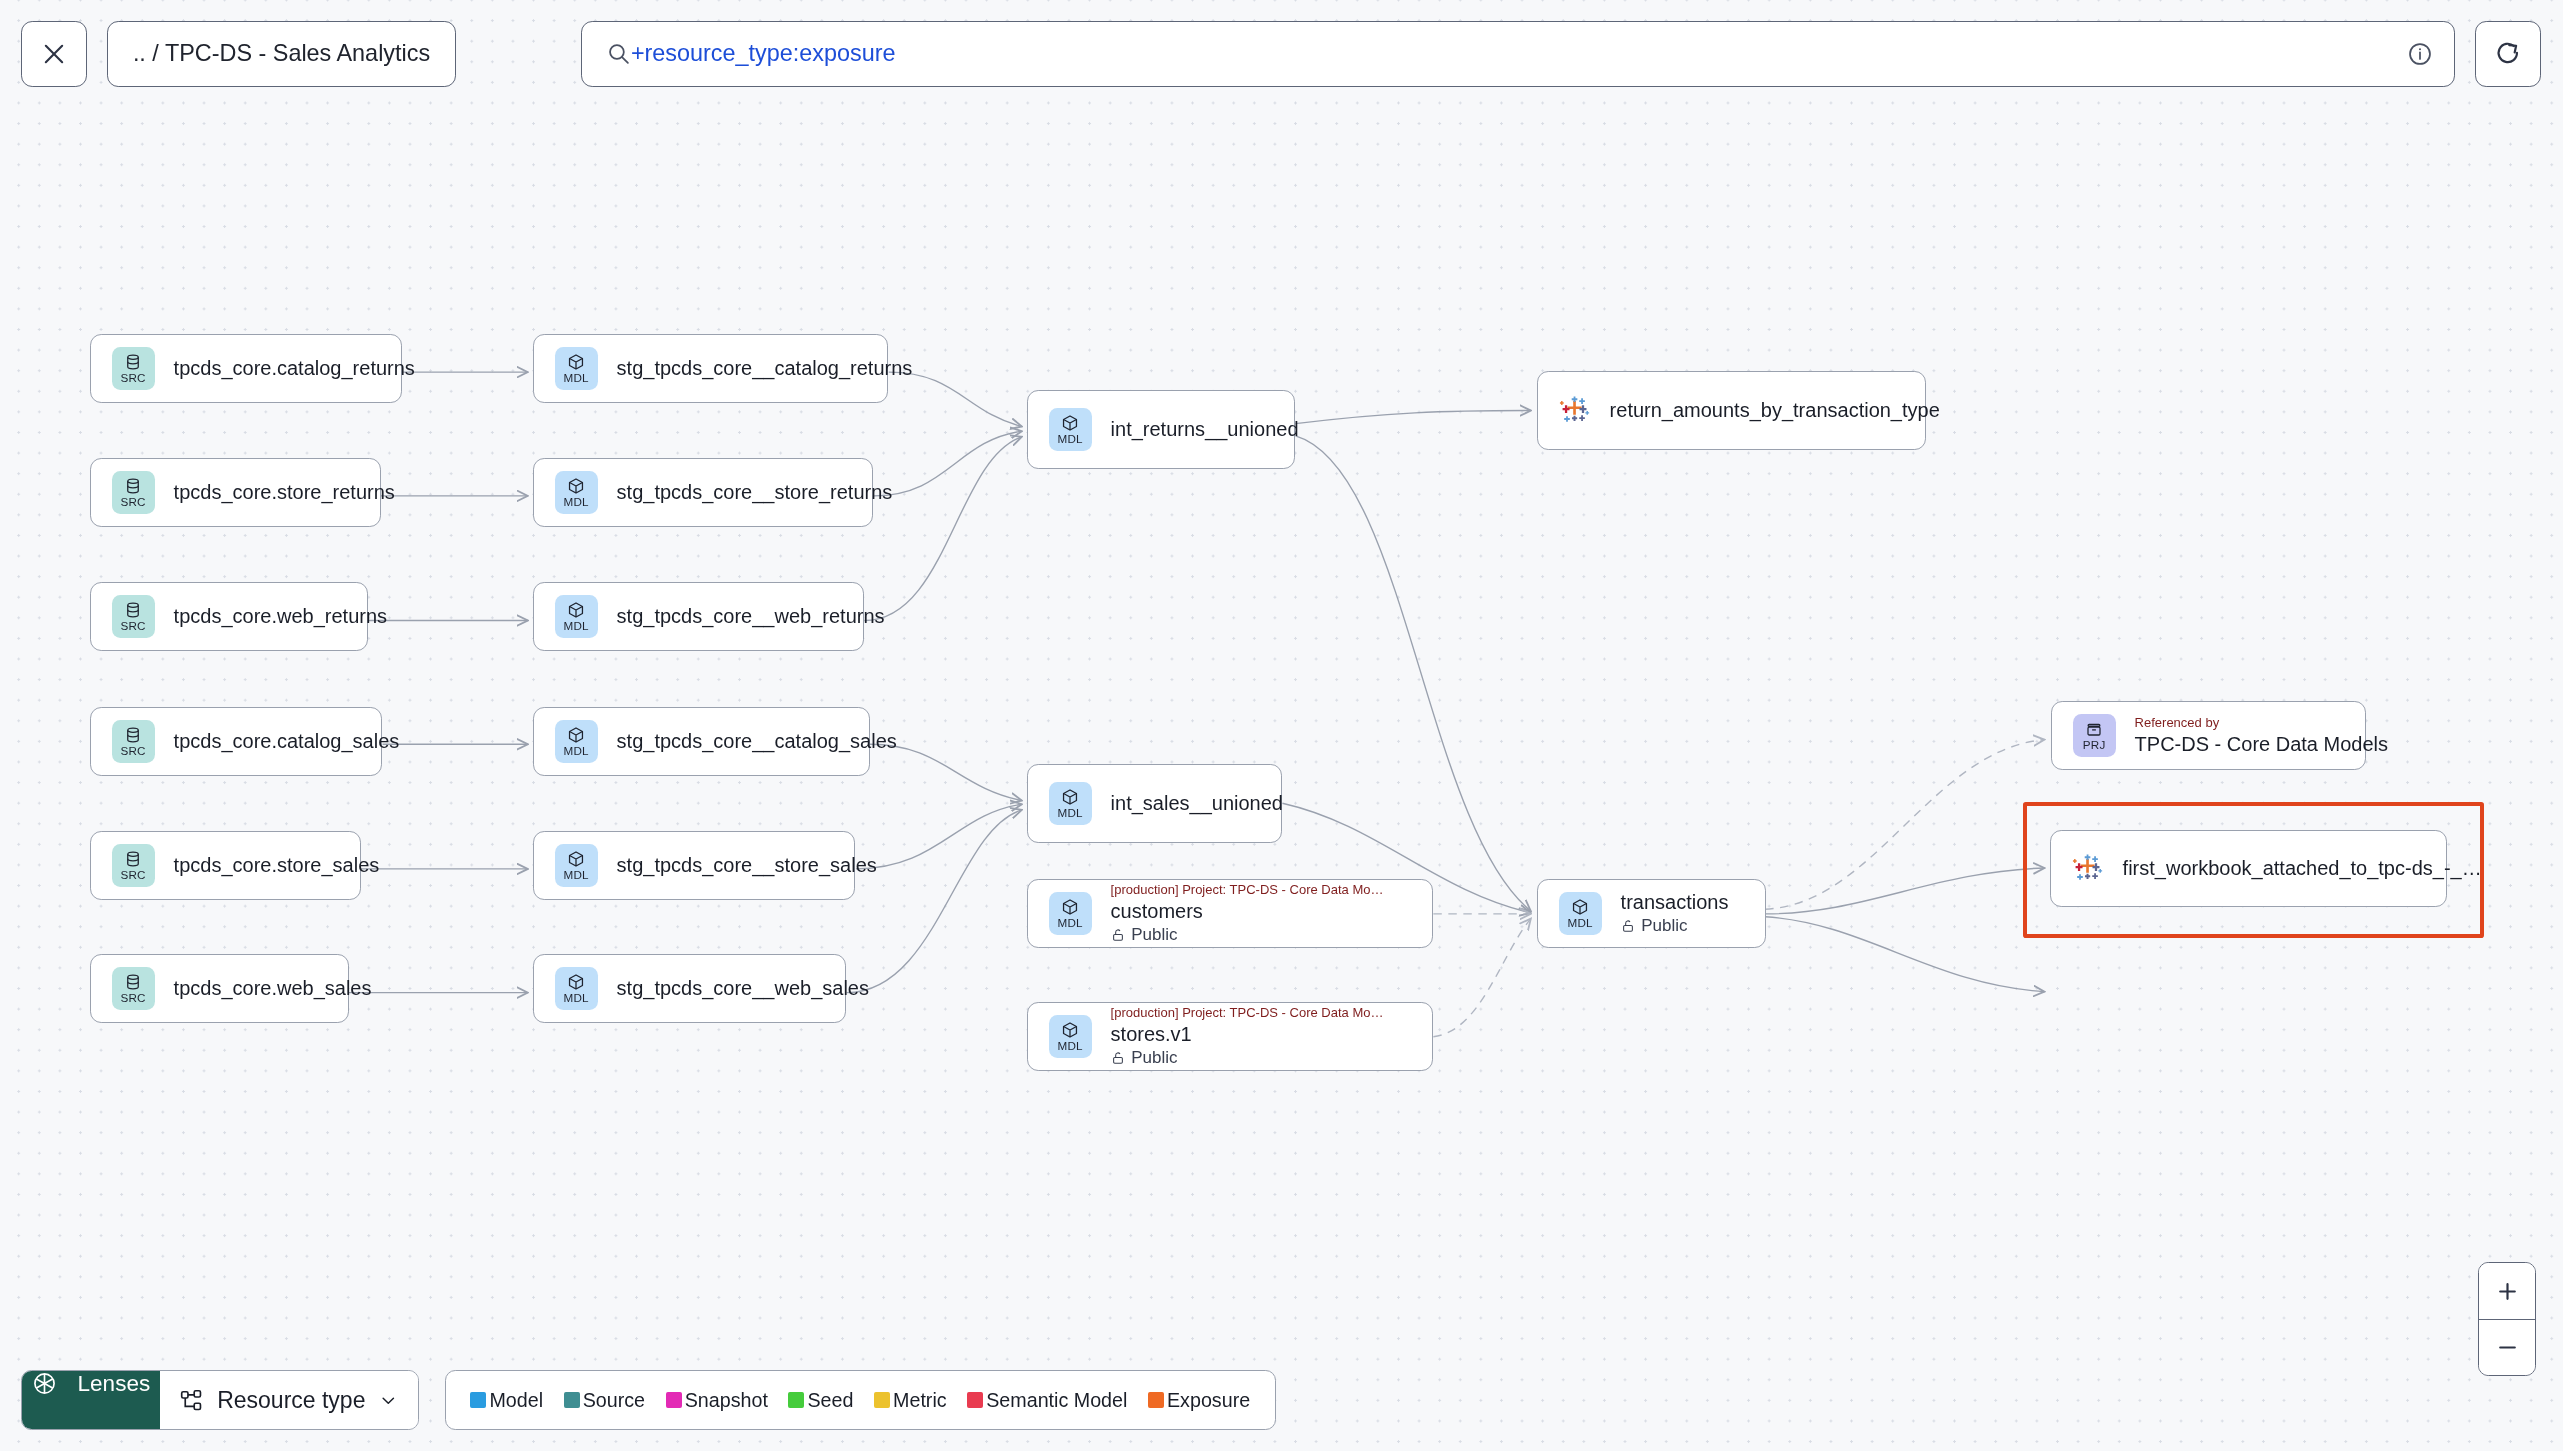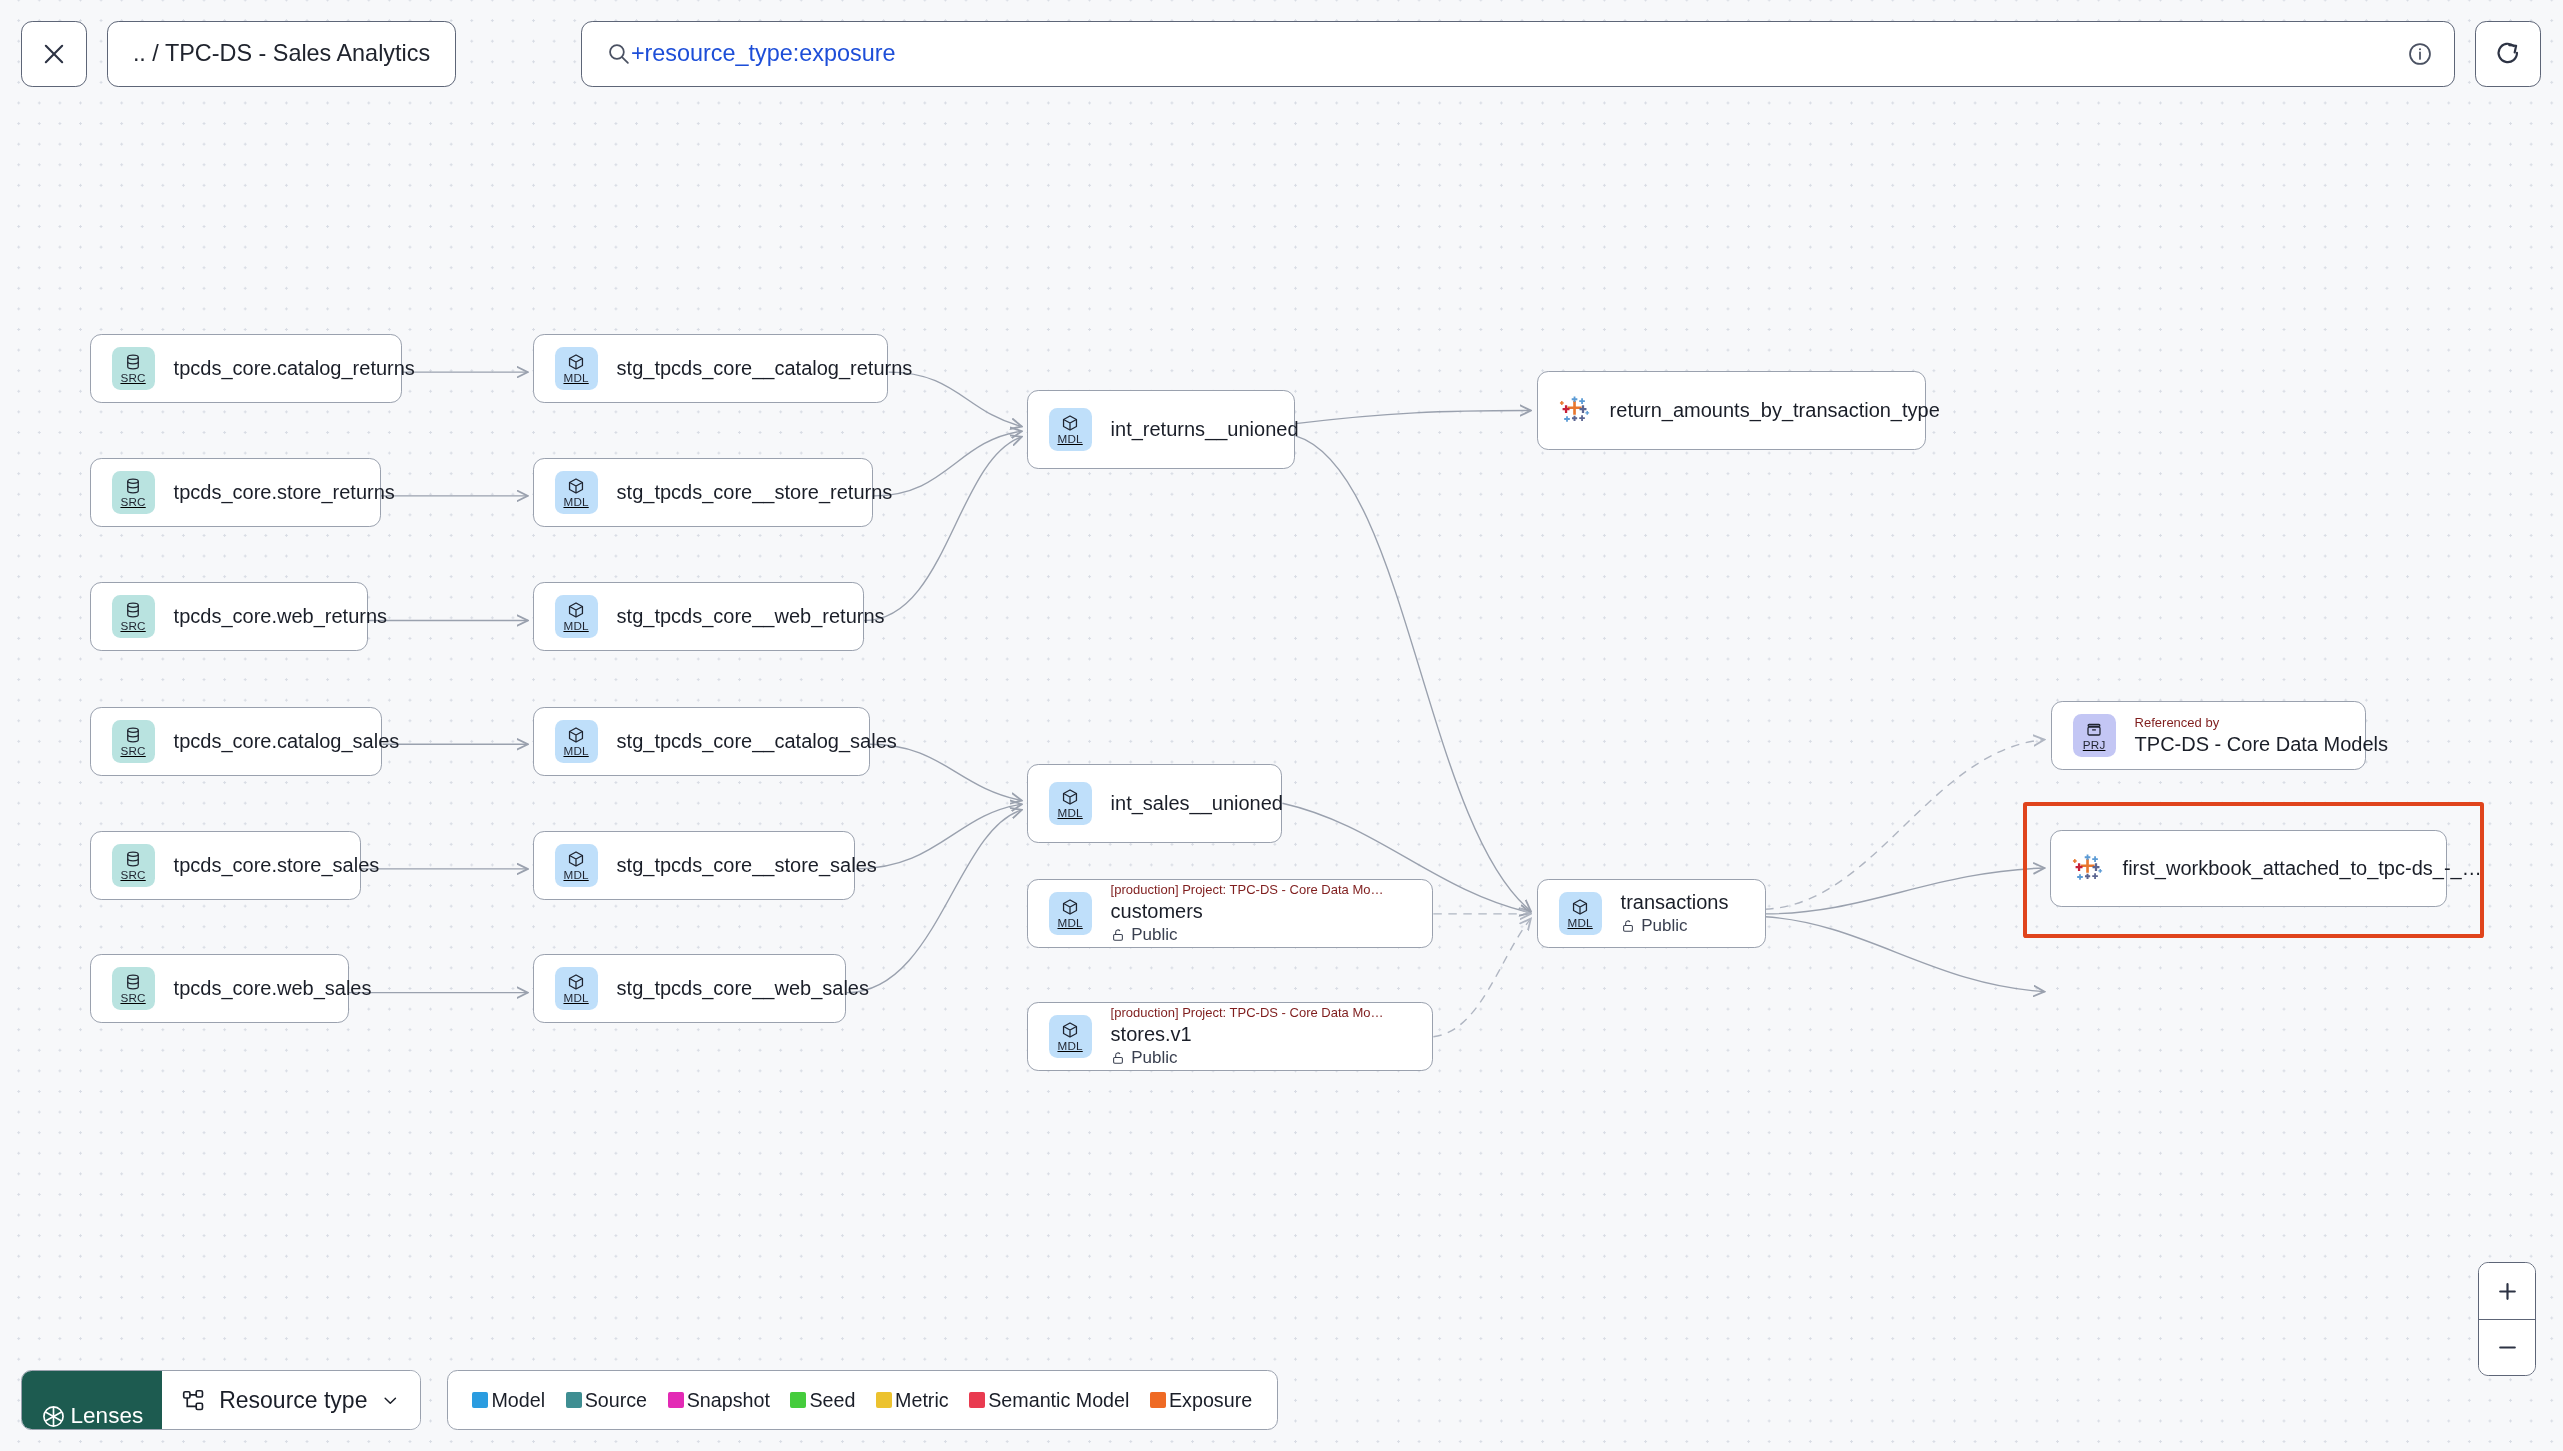--- a/index.html
+++ b/index.html
@@ -79,21 +79,20 @@
     padding: 0 20.6px;
     z-index: 10;
   }
   .node .badge {
     flex: 0 0 auto;
     width: 43px; height: 43px;
     border-radius: 8.4px;
     display: flex; flex-direction: column;
     align-items: center; justify-content: center;
     margin-right: 19px;
-    text-decoration: underline;
   }
   .badge-src { background: #b9e3e0; }
   .badge-mdl { background: #bfdffa; }
   .badge-prj { background: #c3c6f4; }
   .badge .btxt {
     font-size: 11.7px; line-height: 11.2px;
     color: #1f2430; letter-spacing: 0.2px;
     margin-top: 0.9px;
   }
   .badge .bico { height: 18px; display:flex; align-items:center; }
@@ -153,22 +152,22 @@
   .lenses-group {
     display: flex; align-items: stretch;
     height: 60px;
     border-radius: 10.3px;
     overflow: hidden;
     border: 1.4px solid #9aa1ae;
   }
   .lenses-btn {
     background: #1d5b50;
     color: #fff;
-    display: flex; align-items: flex-end; gap: 5px;
-    padding: 0 19px;
+    display: flex; align-items: flex-start; gap: 21px;
+    padding: 0 10px;
     font-size: 22.5px;
     cursor: pointer;
   }
   .restype-btn {
     background: #fff;
     color: #1a1e28;
     display: flex; align-items: center; gap: 13px;
     padding: 0 19px;
     font-size: 23px;
     cursor: pointer;

